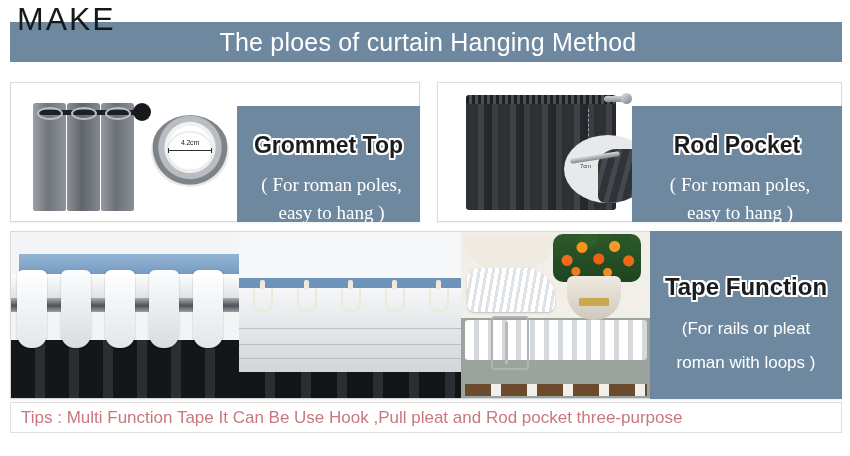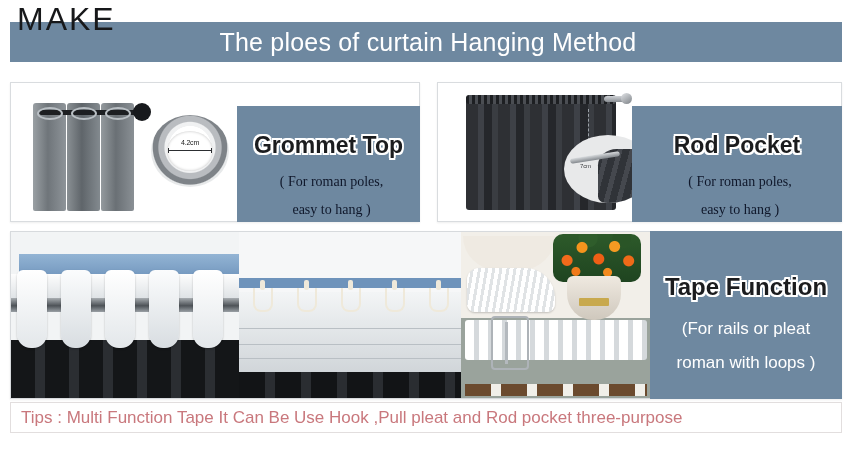--- a/index.html
+++ b/index.html
@@ -34,22 +34,22 @@
               background:#6e88a0;box-sizing:border-box;margin-top:24px;}
   .card.left  .card-label{width:183px;}
   .card.right .card-label{width:210px;}
 
   .lbl-title{position:absolute;left:0;right:0;top:26px;text-align:center;
              font-size:23px;font-weight:700;color:#1b1c1e;
              text-shadow:-1.6px -1.6px 0 #fff, 1.6px -1.6px 0 #fff,
                          -1.6px 1.6px 0 #fff, 1.6px 1.6px 0 #fff,
                          0 -1.8px 0 #fff, 0 1.8px 0 #fff,
                          -1.8px 0 0 #fff, 1.8px 0 0 #fff;}
-  .lbl-sub{position:absolute;left:12px;right:6px;color:#0f172a;
-           font-family:"Liberation Serif",serif;font-size:14px;text-align:center;}
+  .lbl-sub{position:absolute;left:12px;right:6px;color:#ffffff;
+           font-family:"Liberation Serif",serif;font-size:19px;text-align:center;}
   .lbl-sub.l1{top:68px;}
   .lbl-sub.l2{top:96px;}
 
   
   .grom-wrap{position:absolute;left:22px;top:12px;width:118px;height:116px;}
   .grom-panel{position:absolute;top:8px;width:33px;height:108px;
               border-radius:3px 3px 2px 2px;}
   .gp1{left:0;  background:linear-gradient(90deg,#9aa0a4,#6f757a 45%,#8e9499);}
   .gp2{left:34px;background:linear-gradient(90deg,#8a9094,#5f656a 45%,#838a8f);}
   .gp3{left:68px;background:linear-gradient(90deg,#949a9e,#6a7075 45%,#8a9095);}

